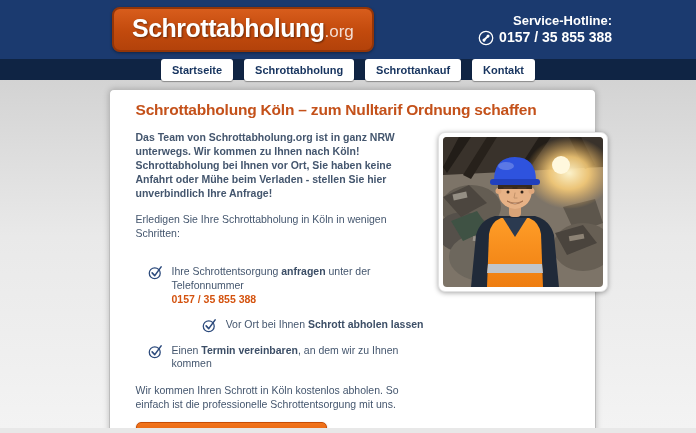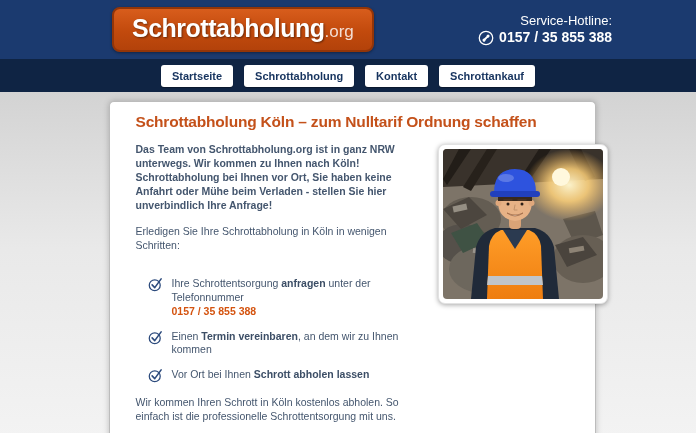--- a/index.html
+++ b/index.html
@@ -33,35 +33,35 @@
     font-weight: bold;
     letter-spacing: -0.5px;
     text-shadow: 1px 1px 2px rgba(0,0,0,.45);
   }
   .logo-suffix {
     color: rgba(255,255,255,.82);
     font-size: 17px;
     font-weight: normal;
   }
   .hotline { text-align: right; color: #ffffff; line-height: 1.25; }
-  .hotline-label { font-size: 13px; font-weight: normal; }
+  .hotline-label { font-size: 13px; font-weight: bold; }
   .hotline-number {
     font-size: 14px;
     font-weight: bold;
     display: flex;
     align-items: center;
     justify-content: flex-end;
     gap: 5px;
     cursor: pointer;
   }
   .phone-icon { width: 16px; height: 16px; display: inline-block; }
 
   
   .navbar {
-    height: 33px;
+    height: 21px;
     background: #0f2444;
     display: flex;
     align-items: center;
     justify-content: center;
     gap: 11px;
   }
   .nav-btn {
     background: #ffffff;
     color: #16335e;
     border: none;
@@ -110,20 +110,21 @@
   }
   .intro { margin-bottom: 12px; font-weight: bold; }
   .steps-intro { margin-bottom: 25px; }
 
   .steps { list-style: none; margin: 0 0 10px 12px; }
   .step {
     display: flex;
     gap: 9px;
     margin-bottom: 11px;
     align-items: flex-start;
+    justify-content: flex-end;
   }
   .check-icon { width: 15px; height: 15px; flex: none; margin-top: 0; }
   .step-text { color: #44566e; font-size: 10.5px; line-height: 13.5px; }
   .step-text b { color: #3c4e66; }
   .step-phone { color: #d4530f; font-weight: bold; margin-top: 1px; }
 
   .summary { margin: 12px 0 11px 0; }
 
   .cta-button {
     display: inline-block;
@@ -170,22 +171,22 @@
         </g>
       </svg>
       <span>0157 / 35 855 388</span>
     </div>
   </div>
 </header>
 
 <nav class="navbar">
   <button class="nav-btn">Startseite</button>
   <button class="nav-btn">Schrottabholung</button>
+  <button class="nav-btn">Schrottankauf</button>
   <button class="nav-btn">Kontakt</button>
-  <button class="nav-btn">Schrottankauf</button>
 </nav>
 
 <div class="page">
   <main class="card">
 
     <h1 class="page-title">Schrottabholung Köln – zum Nulltarif Ordnung schaffen</h1>
 
     <div class="columns">
       <div class="col-left">
 
@@ -203,30 +204,30 @@
               <span>Ihre Schrottentsorgung </span><b>anfragen</b><span> unter der Telefonnummer</span>
               <div class="step-phone">0157 / 35 855 388</div>
             </div>
           </li>
           <li class="step">
             <svg class="check-icon" viewBox="0 0 20 20">
               <circle cx="9" cy="11" r="7.3" fill="none" stroke="#2c4a7c" stroke-width="1.7"></circle>
               <path d="M5.5 10.5 L9 14.2 L17.5 2.5" fill="none" stroke="#2c4a7c" stroke-width="2.1" stroke-linecap="round" stroke-linejoin="round"></path>
             </svg>
             <div class="step-text">
-              <span>Einen </span><b>Termin vereinbaren</b><span>, an dem wir zu Ihnen kommen</span>
+              <span>Vor Ort bei Ihnen </span><b>Schrott abholen lassen</b><span></span>
             </div>
           </li>
           <li class="step">
             <svg class="check-icon" viewBox="0 0 20 20">
               <circle cx="9" cy="11" r="7.3" fill="none" stroke="#2c4a7c" stroke-width="1.7"></circle>
               <path d="M5.5 10.5 L9 14.2 L17.5 2.5" fill="none" stroke="#2c4a7c" stroke-width="2.1" stroke-linecap="round" stroke-linejoin="round"></path>
             </svg>
             <div class="step-text">
-              <span>Vor Ort bei Ihnen </span><b>Schrott abholen lassen</b><span></span>
+              <span>Einen </span><b>Termin vereinbaren</b><span>, an dem wir zu Ihnen kommen</span>
             </div>
           </li>
         </ul>
 
         <p class="txt summary">Wir kommen Ihren Schrott in Köln kostenlos abholen. So einfach ist die professionelle Schrottentsorgung mit uns.</p>
 
         <button class="cta-button">Jetzt Termin vereinbaren!</button>
       </div>
 
       <div class="col-right">

